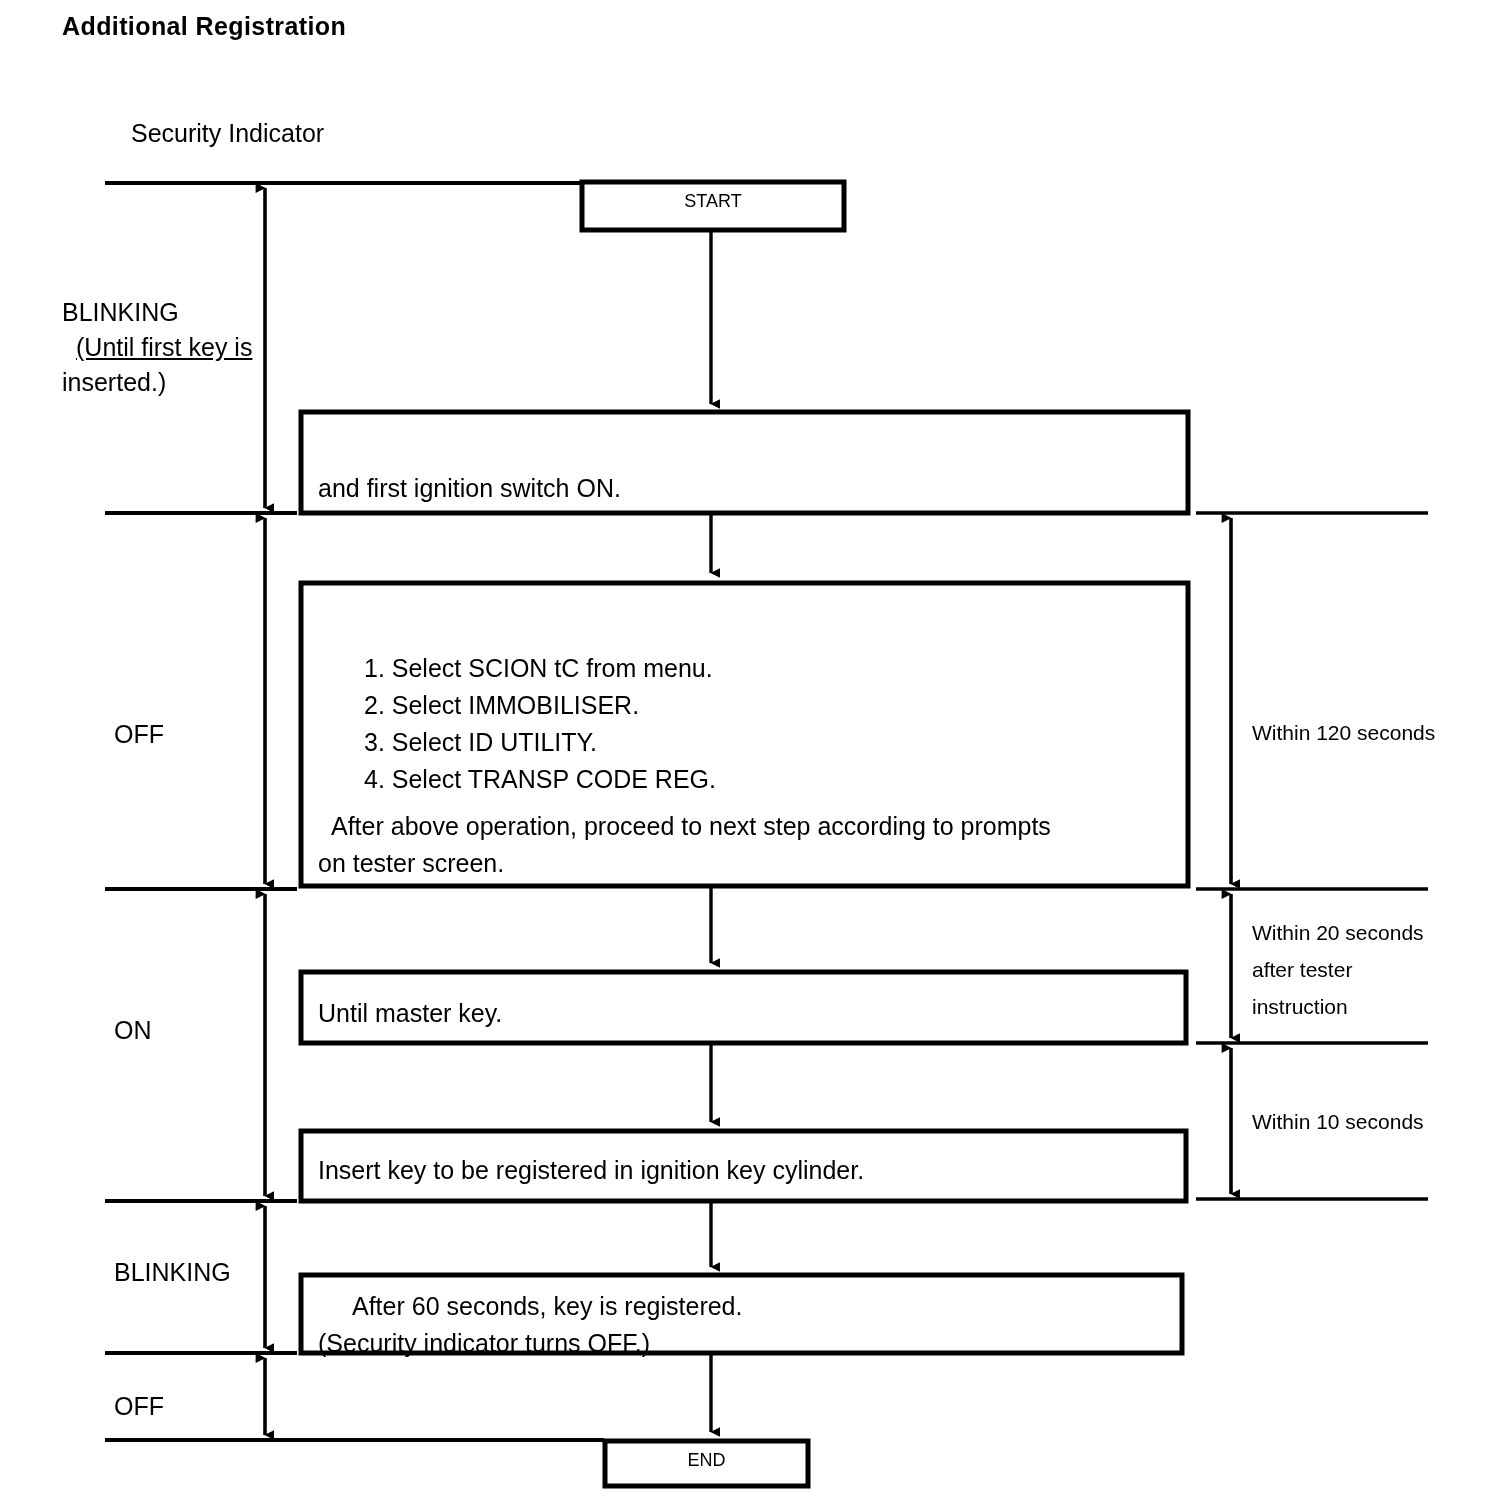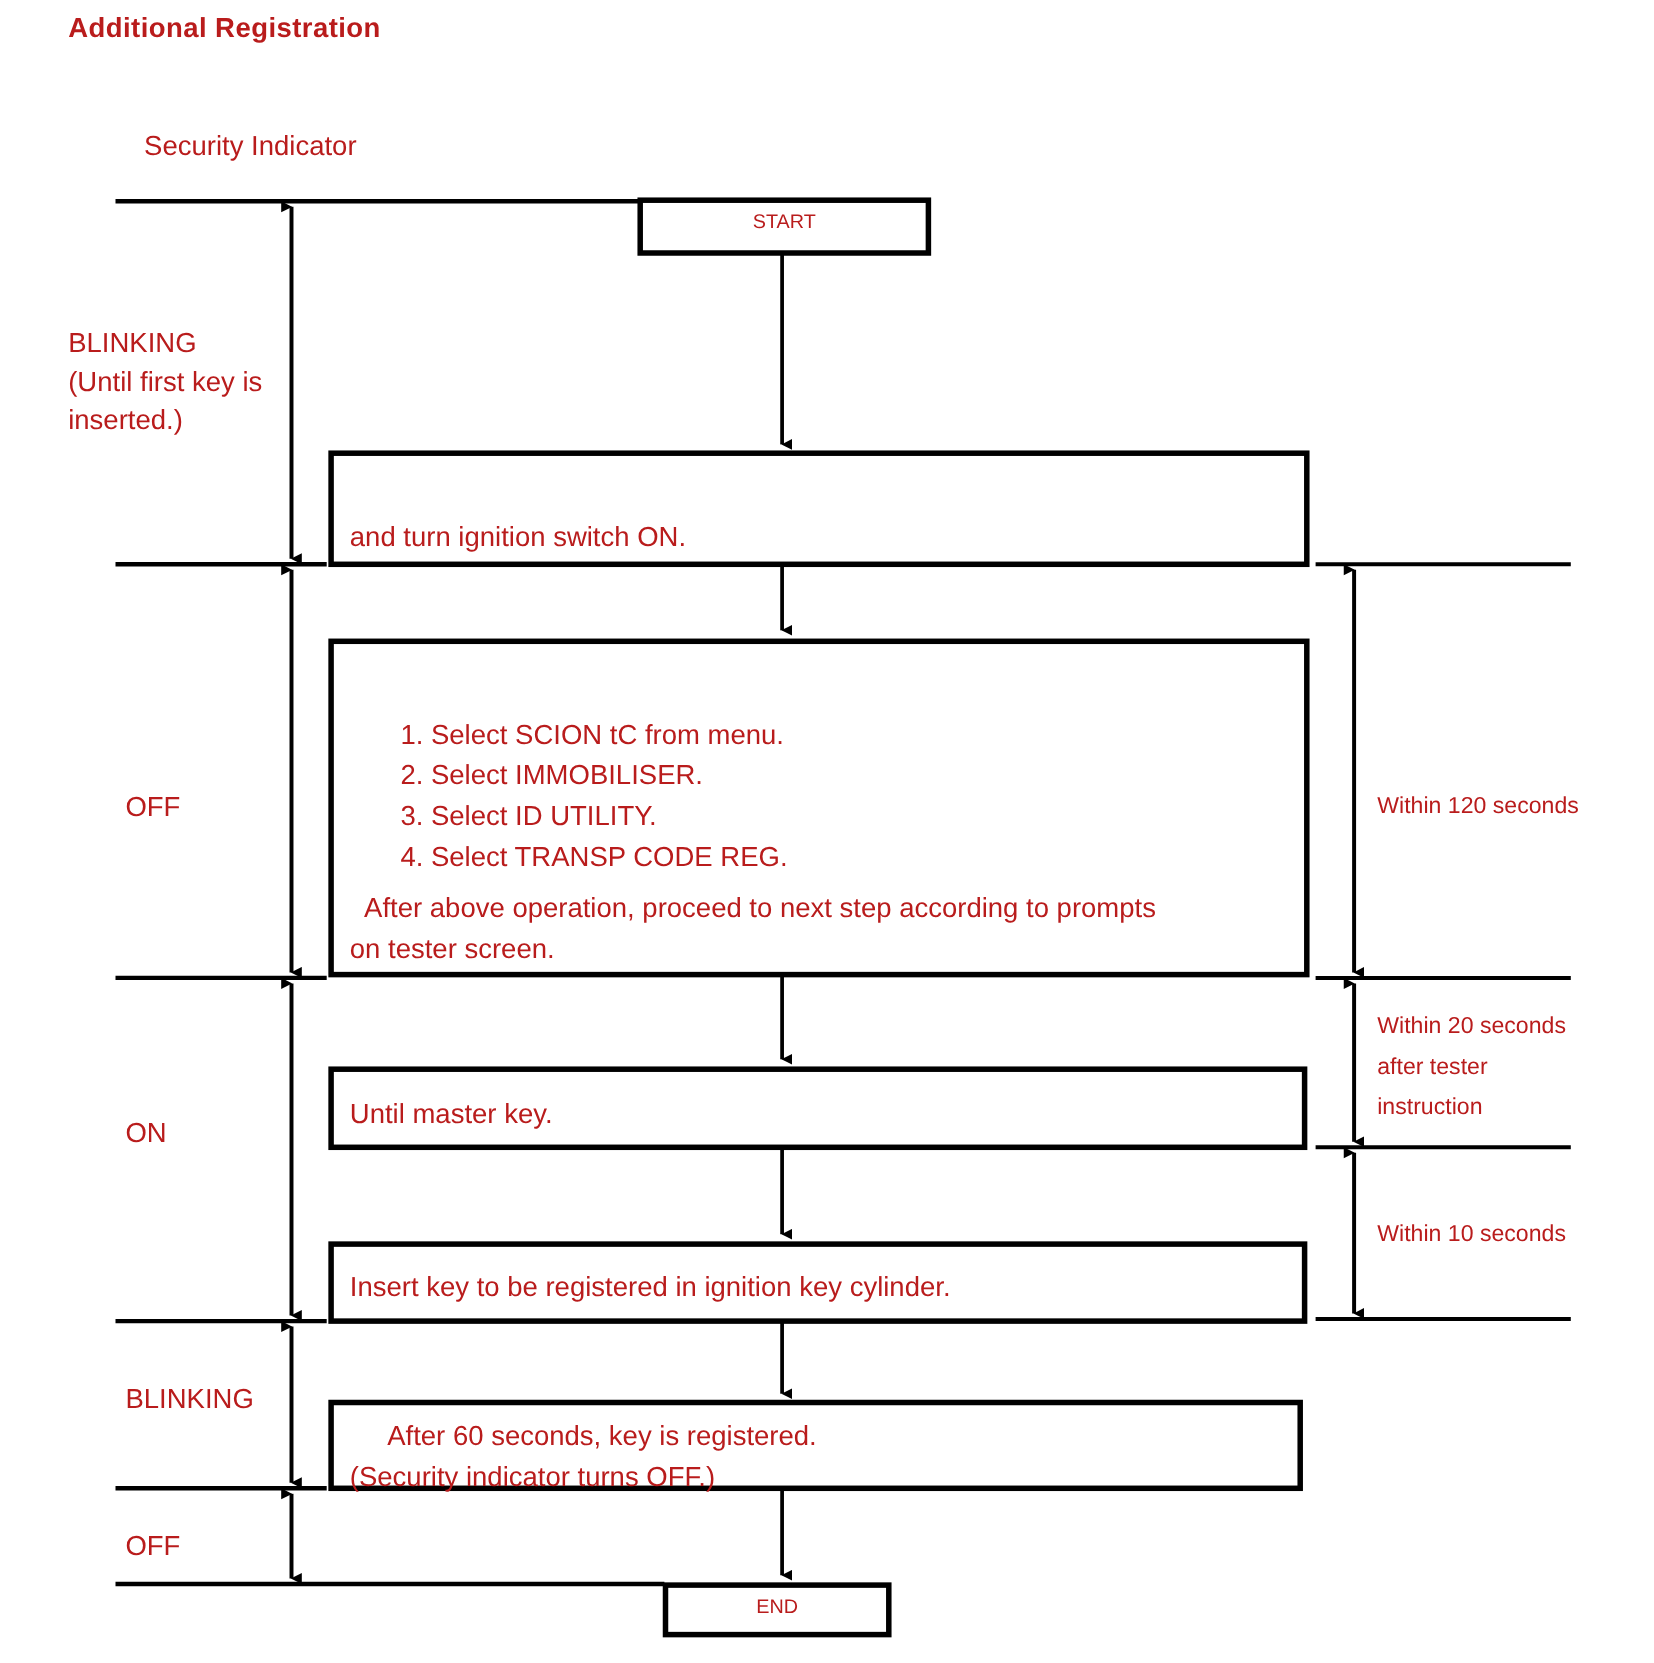--- a/index.html
+++ b/index.html
@@ -21,21 +21,21 @@
     left: 0;
     top: 0;
     width: 1504px;
     height: 1512px;
     pointer-events: none;
   }
   .txt {
     position: absolute;
     white-space: pre;
     line-height: 1.30;
-    color: #b91c1c;
+    color: #000000;
   }
   .title {
     font-size: 25px;
     font-weight: bold;
     letter-spacing: 0.4px;
   }
   .hdr-label {
     font-size: 25px;
   }
   .state-label {
@@ -116,35 +116,35 @@
     <rect x="301" y="972" width="885" height="71" fill="#fff" stroke="#000" stroke-width="5"></rect>
     <rect x="301" y="1131" width="885" height="70" fill="#fff" stroke="#000" stroke-width="5"></rect>
     <rect x="301" y="1275" width="881" height="78" fill="#fff" stroke="#000" stroke-width="5"></rect>
   </svg>
 
   <div class="txt title" style="left:62px; top:10px;">Additional Registration</div>
 
   <div class="txt hdr-label" style="left:131px; top:117px;">Security Indicator</div>
 
   <div class="txt state-label" style="left:62px; top:296px;">BLINKING</div>
-  <div class="txt state-label" style="left:62px; top:331px;">(Until first key is</div>
+  <div class="txt state-label" style="left:76px; top:331px;text-decoration:underline;">(Until first key is</div>
   <div class="txt state-label" style="left:62px; top:366px;">inserted.)</div>
 
   <div class="txt state-label" style="left:114px; top:718px;">OFF</div>
 
   <div class="txt state-label" style="left:114px; top:1014px;">ON</div>
 
   <div class="txt state-label" style="left:114px; top:1256px;">BLINKING</div>
 
   <div class="txt state-label" style="left:114px; top:1390px;">OFF</div>
 
   <div class="txt term-text" style="left:582px; top:190px; width:262px;">START</div>
   <div class="txt term-text" style="left:605px; top:1449px; width:203px;">END</div>
 
-  <div class="txt boxtext" style="left:318px; top:470px;">and turn ignition switch ON.</div>
+  <div class="txt boxtext" style="left:318px; top:470px;">and first ignition switch ON.</div>
 
   <div class="txt boxtext" style="left:364px; top:650px;">1. Select SCION tC from menu.</div>
   <div class="txt boxtext" style="left:364px; top:687px;">2. Select IMMOBILISER.</div>
   <div class="txt boxtext" style="left:364px; top:724px;">3. Select ID UTILITY.</div>
   <div class="txt boxtext" style="left:364px; top:761px;">4. Select TRANSP CODE REG.</div>
   <div class="txt boxtext" style="left:331px; top:808px;">After above operation, proceed to next step according to prompts</div>
   <div class="txt boxtext" style="left:318px; top:845px;">on tester screen.</div>
 
   <div class="txt boxtext" style="left:318px; top:995px;">Until master key.</div>
 

